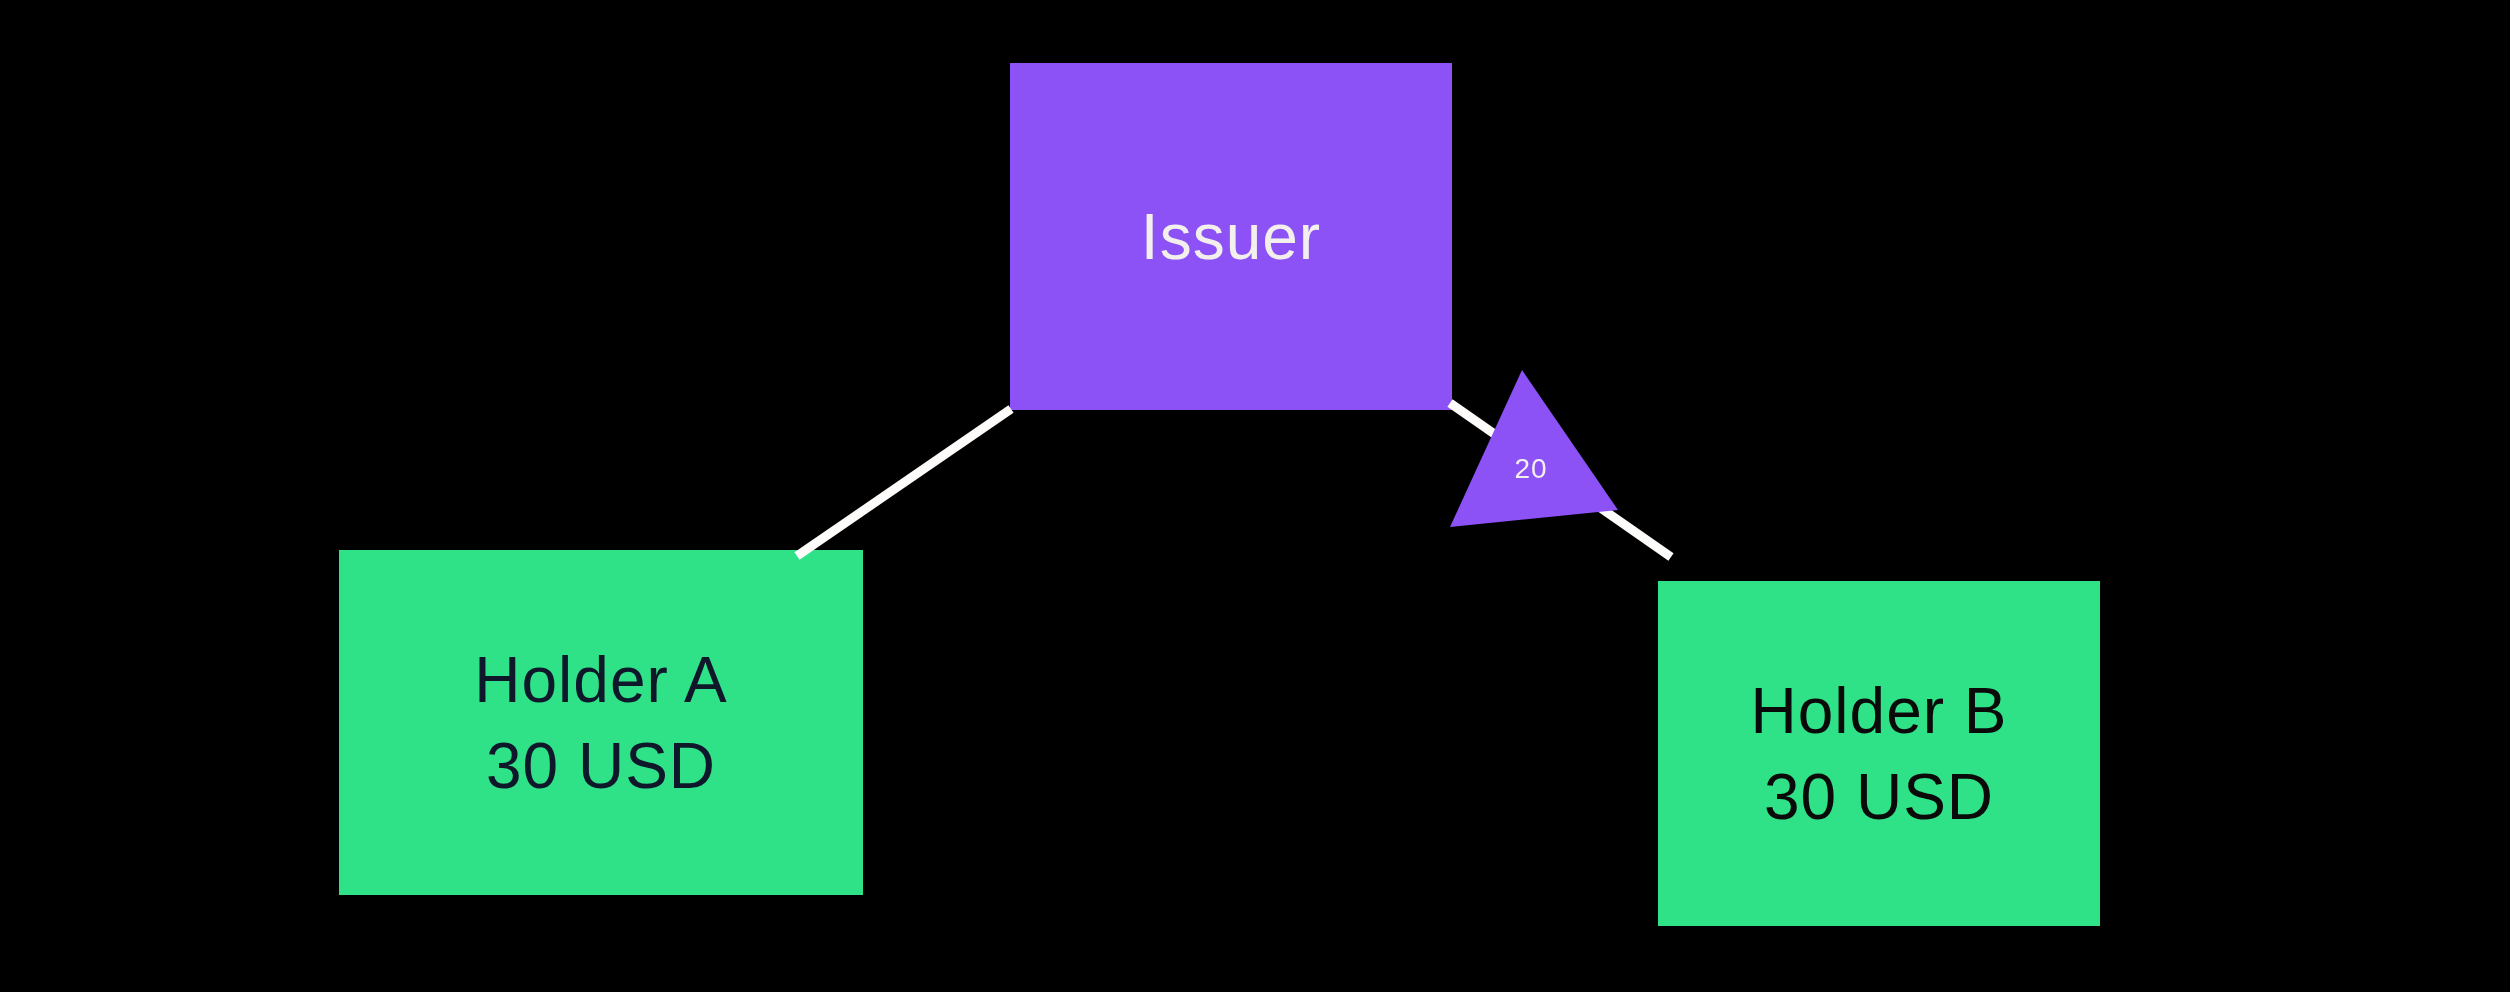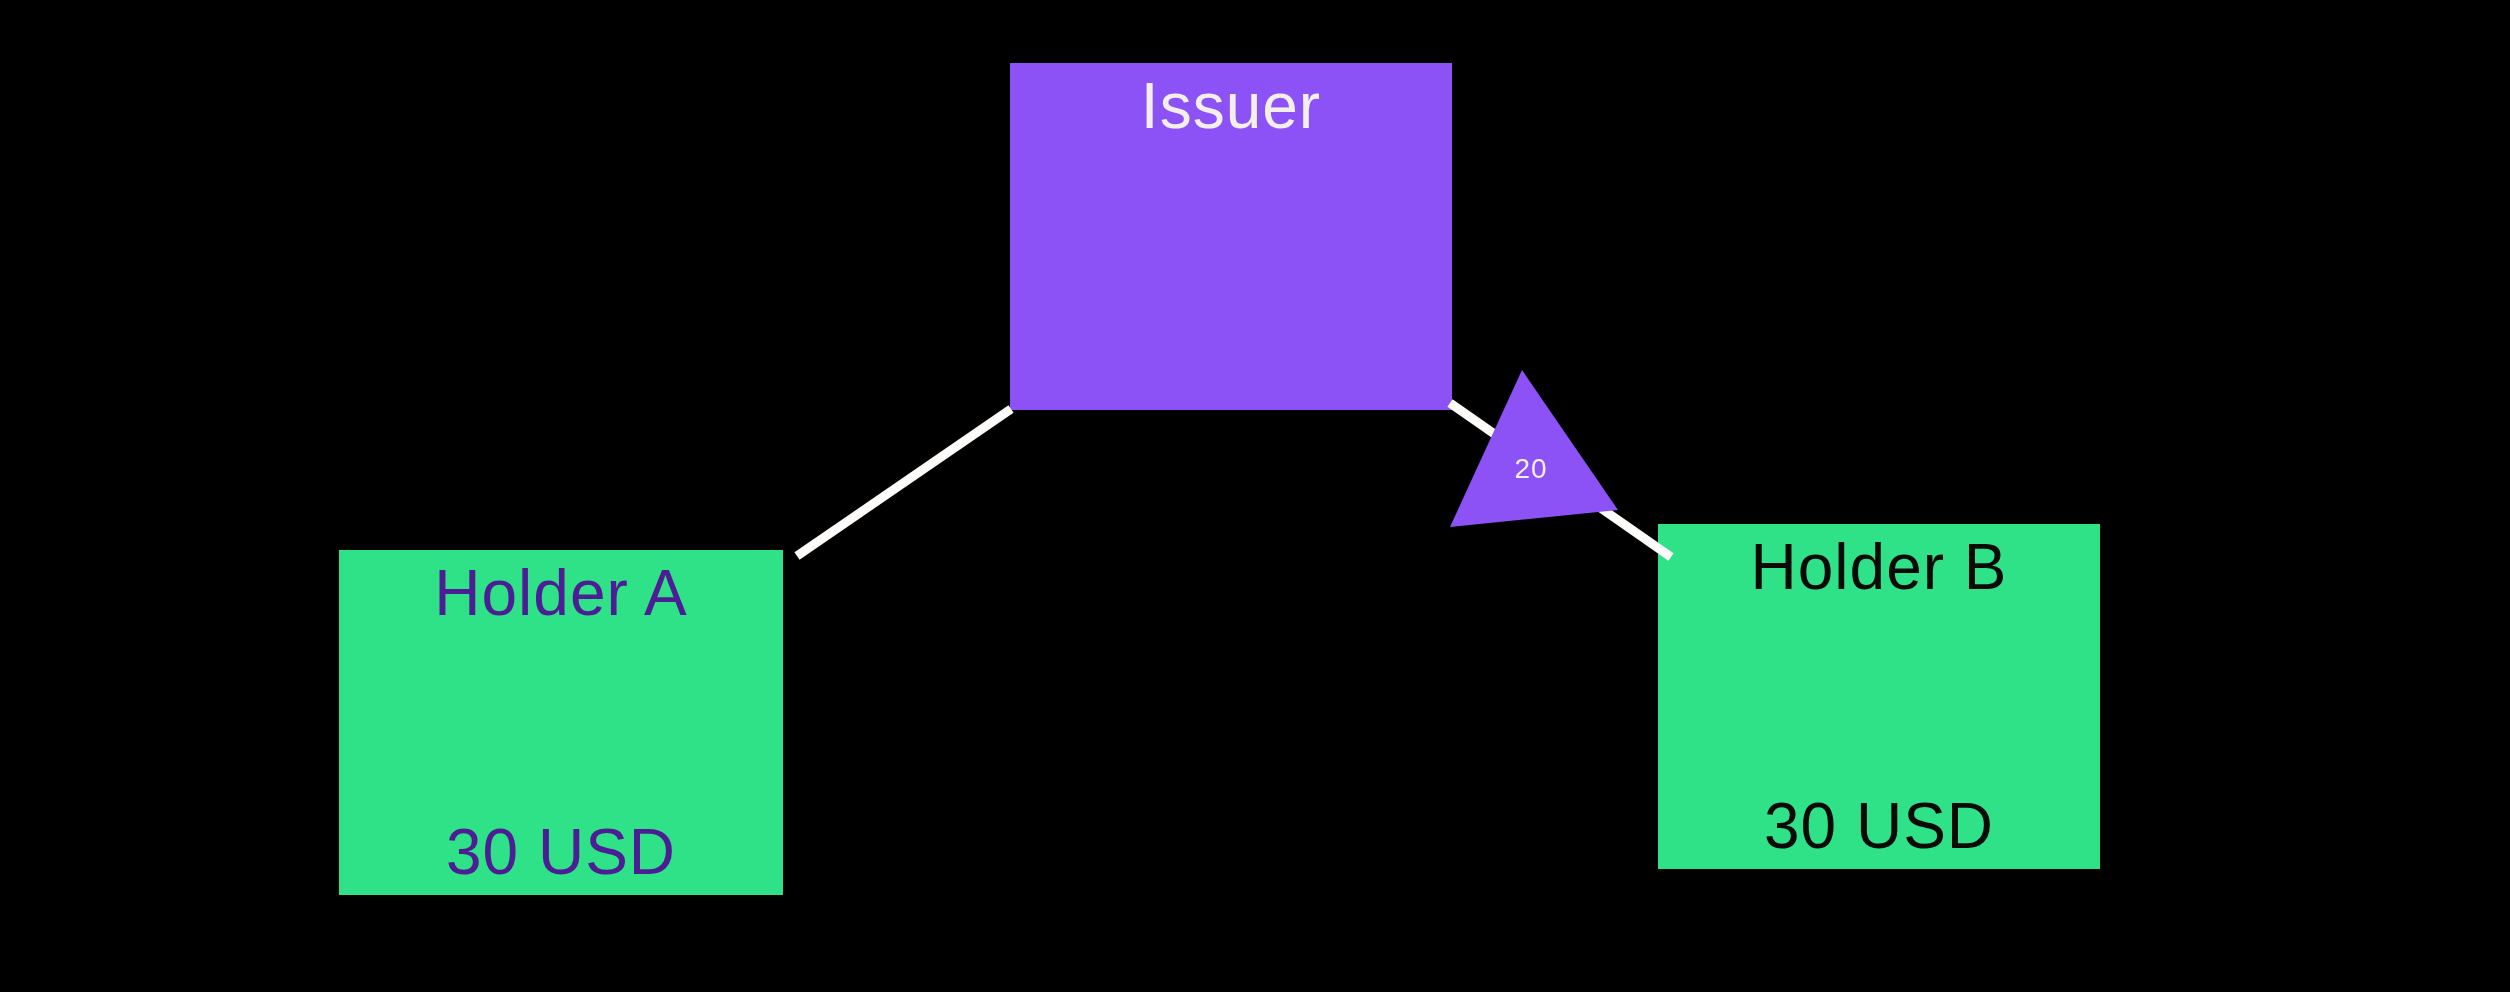--- a/index.html
+++ b/index.html
@@ -13,41 +13,41 @@
     height: 992px;
     background: #000000;
     overflow: hidden;
     font-family: "Liberation Sans", sans-serif;
   }
   .node {
     position: absolute;
     display: flex;
     flex-direction: column;
     align-items: center;
-    justify-content: space-between;
+    justify-content: center;
     text-align: center;
     font-size: 64px;
     line-height: 86px;
     letter-spacing: 1px;
     z-index: 1;
   }
   .node-issuer {
     left: 1010px; top: 63px;
     width: 442px; height: 347px;
     background: #8c52f6;
     color: #f2efec;
   }
   .node-holder-a {
     left: 339px; top: 550px;
-    width: 444px; height: 345px;
+    width: 524px; height: 345px;
     background: #30e287;
-    color: #4c1d95;
+    color: #0f172a;
   }
   .node-holder-b {
-    left: 1658px; top: 524px;
+    left: 1658px; top: 581px;
     width: 442px; height: 345px;
     background: #30e287;
     color: #0a0a0a;
   }
   .overlay {
     position: absolute;
     left: 0; top: 0;
     width: 2510px; height: 992px;
     z-index: 2;
   }

